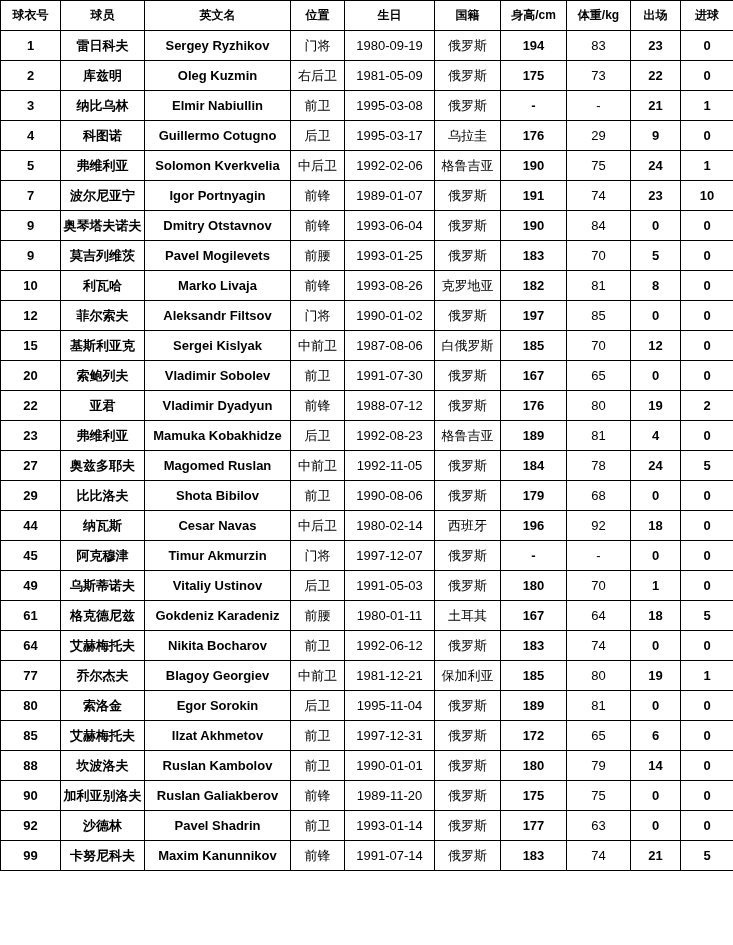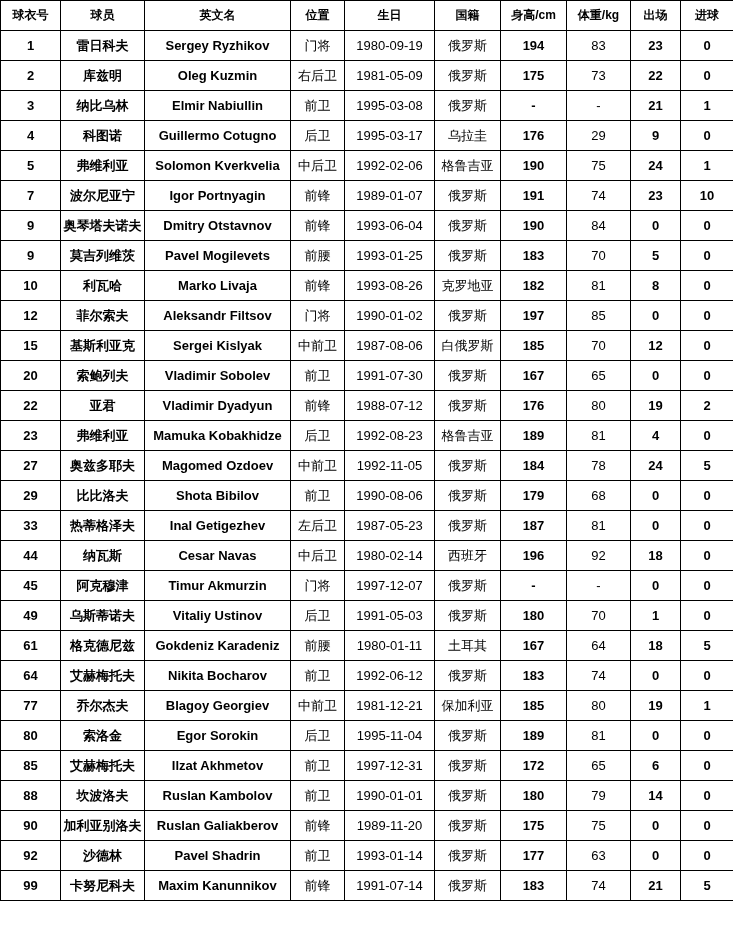--- a/index.html
+++ b/index.html
@@ -253,50 +253,38 @@
         <td class="dob">1992-08-23</td>
         <td class="nat">格鲁吉亚</td>
         <td class="h">189</td>
         <td class="w">81</td>
         <td class="app">4</td>
         <td class="goal">0</td>
       </tr>
       <tr>
         <td class="num">27</td>
         <td class="cn">奥兹多耶夫</td>
-        <td class="en">Magomed Ozdoev</td>
+        <td class="en">Magomed Ruslan</td>
         <td class="pos">中前卫</td>
         <td class="dob">1992-11-05</td>
         <td class="nat">俄罗斯</td>
         <td class="h">184</td>
         <td class="w">78</td>
         <td class="app">24</td>
         <td class="goal">5</td>
       </tr>
       <tr>
         <td class="num">29</td>
         <td class="cn">比比洛夫</td>
         <td class="en">Shota Bibilov</td>
         <td class="pos">前卫</td>
         <td class="dob">1990-08-06</td>
         <td class="nat">俄罗斯</td>
         <td class="h">179</td>
         <td class="w">68</td>
-        <td class="app">0</td>
-        <td class="goal">0</td>
-      </tr>
-      <tr>
-        <td class="num">33</td>
-        <td class="cn">热蒂格泽夫</td>
-        <td class="en">Inal Getigezhev</td>
-        <td class="pos">左后卫</td>
-        <td class="dob">1987-05-23</td>
-        <td class="nat">俄罗斯</td>
-        <td class="h">187</td>
-        <td class="w">81</td>
         <td class="app">0</td>
         <td class="goal">0</td>
       </tr>
       <tr>
         <td class="num">44</td>
         <td class="cn">纳瓦斯</td>
         <td class="en">Cesar Navas</td>
         <td class="pos">中后卫</td>
         <td class="dob">1980-02-14</td>
         <td class="nat">西班牙</td>

